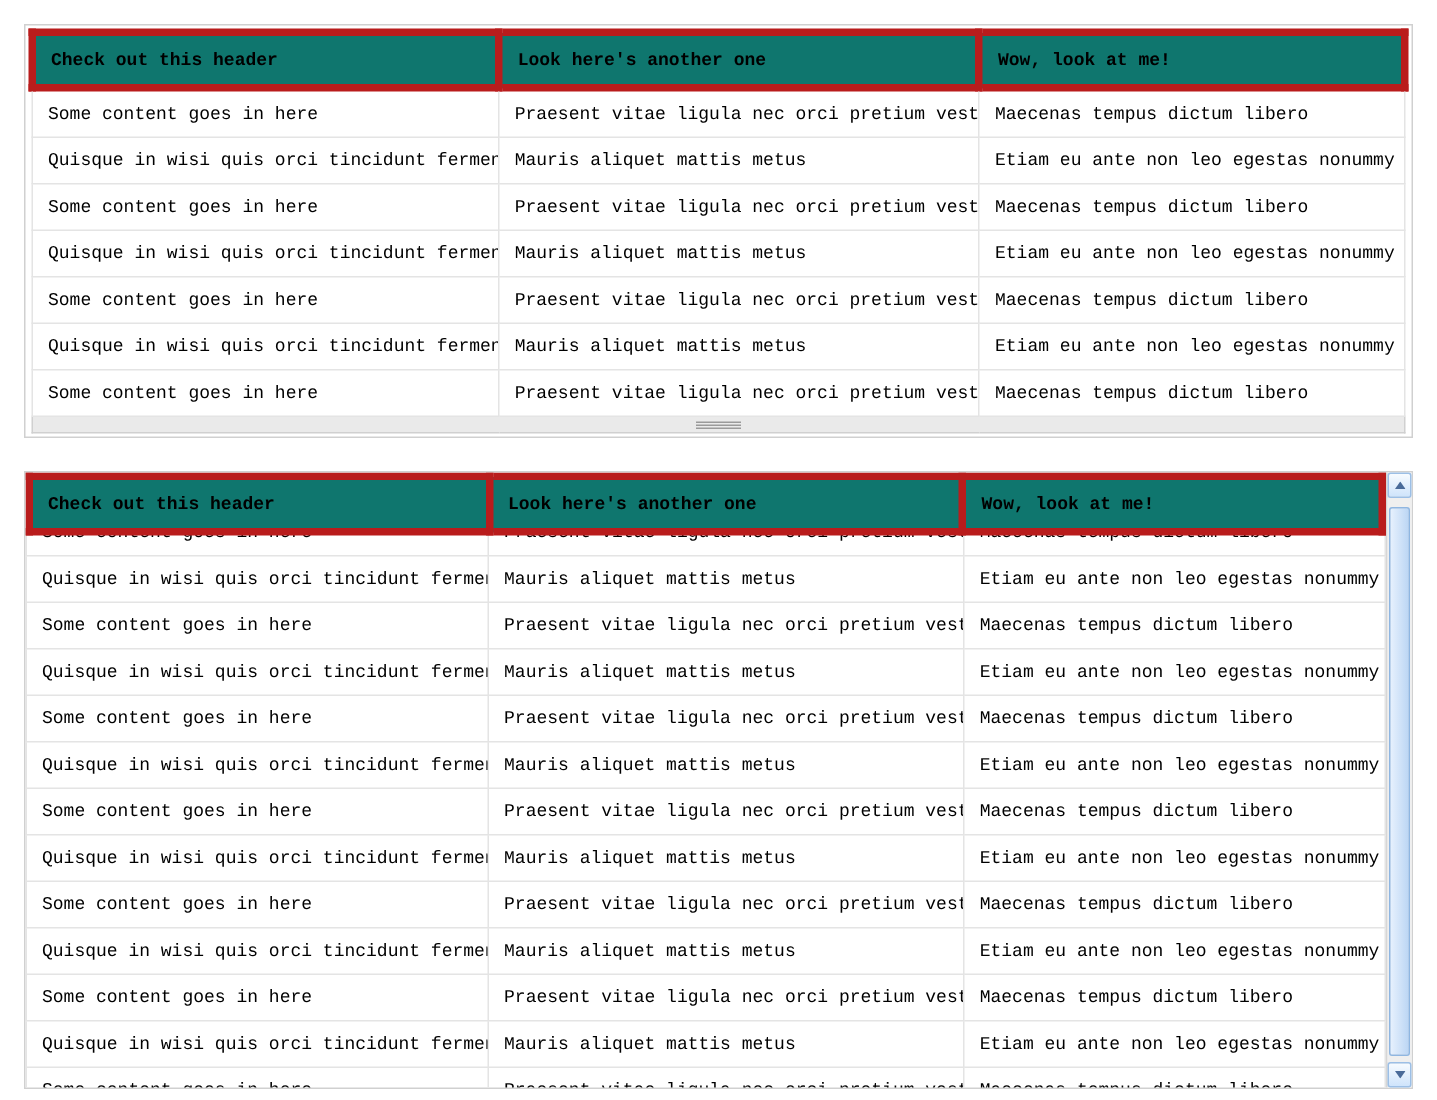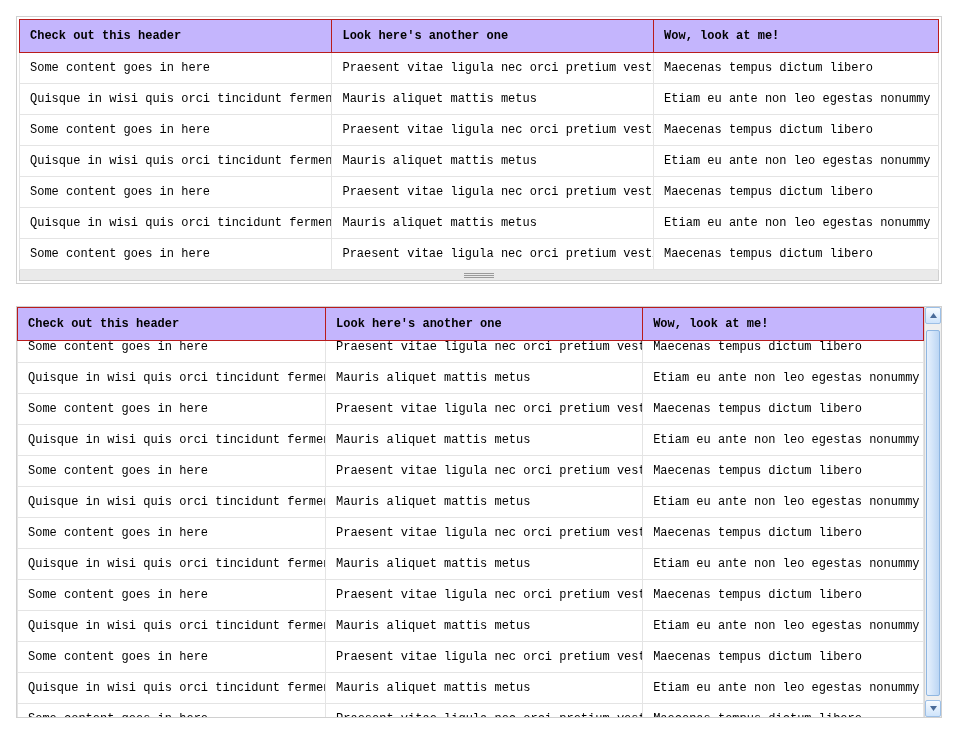--- a/index.html
+++ b/index.html
@@ -19,22 +19,22 @@
   }
   .inner {
     padding: 2px;
   }
   table {
     width: 100%;
     border-collapse: collapse;
     table-layout: fixed;
   }
   th {
-    background: #c4b5fd;
-    border: 1px solid #b91c1c;
+    background: #0f766e;
+    border: 5px solid #b91c1c;
     text-align: left;
     padding: 9px 10px;
     font-weight: bold;
     font-family: "Courier New", monospace;
     font-size: 12px;
   }
   td {
     border: 1px solid #e4e4e4;
     padding: 8px 10px;
     font-family: "Courier New", monospace;

